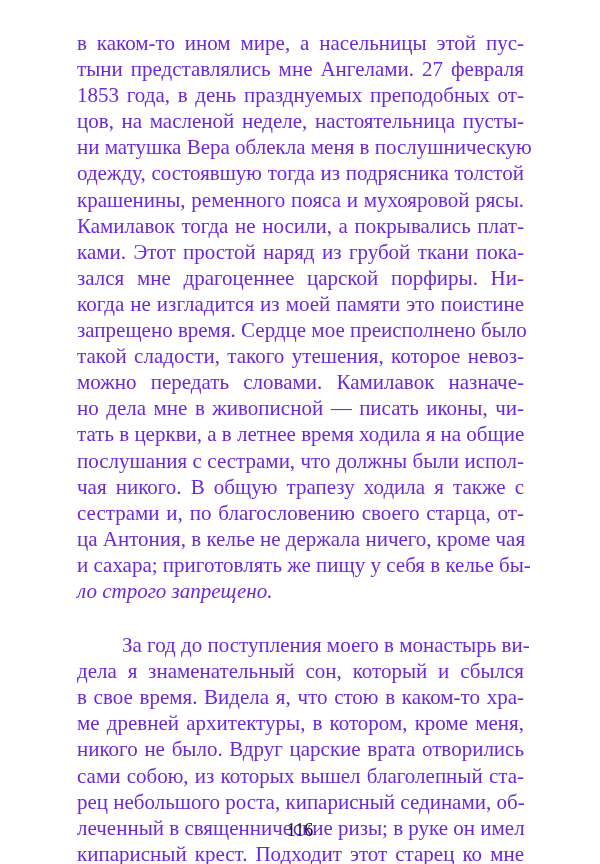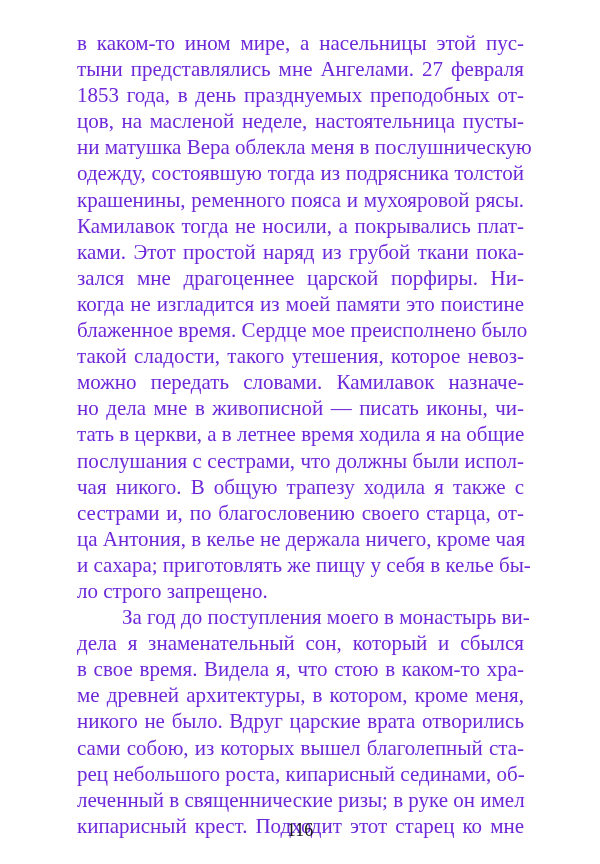--- a/index.html
+++ b/index.html
@@ -12,22 +12,22 @@
     position: absolute; left: 77px; top: 30px; width: 447px;
     font-family: "Liberation Serif", serif;
     font-size: 21px;
     line-height: 26.1px;
     color: #6d28d9;
   }
   .line {
     display: block; height: 26.1px; white-space: nowrap;
     text-align: justify; text-align-last: justify;
   }
-  .line.last { text-align-last: left; }
-  .line.indent { padding-left: 45px; }
+  .line.last { text-align-last: left; font-style: italic; }
+  .line.indent { padding-left: 45px; margin-top: 28px; }
   .page-number {
     position: absolute; left: 0; width: 600px; top: 820px;
     text-align: center;
     font-family: Liberation Serif, serif;
     font-size: 18px; color: #111111;
   }
 </style>
 </head>
 <body>
 
@@ -38,21 +38,21 @@
       <span class="line">тыни представлялись мне Ангелами. 27 февраля</span>
       <span class="line">1853 года, в день празднуемых преподобных от-</span>
       <span class="line">цов, на масленой неделе, настоятельница пусты-</span>
       <span class="line">ни матушка Вера облекла меня в послушническую</span>
       <span class="line">одежду, состоявшую тогда из подрясника толстой</span>
       <span class="line">крашенины, ременного пояса и мухояровой рясы.</span>
       <span class="line">Камилавок тогда не носили, а покрывались плат-</span>
       <span class="line">ками. Этот простой наряд из грубой ткани пока-</span>
       <span class="line">зался мне драгоценнее царской порфиры. Ни-</span>
       <span class="line">когда не изгладится из моей памяти это поистине</span>
-      <span class="line">блаженное время. Сердце мое преисполнено было</span>
+      <span class="line">запрещено время. Сердце мое преисполнено было</span>
       <span class="line">такой сладости, такого утешения, которое невоз-</span>
       <span class="line">можно передать словами. Камилавок назначе-</span>
       <span class="line">но дела мне в живописной — писать иконы, чи-</span>
       <span class="line">тать в церкви, а в летнее время ходила я на общие</span>
       <span class="line">послушания с сестрами, что должны были испол-</span>
       <span class="line">чая никого. В общую трапезу ходила я также с</span>
       <span class="line">сестрами и, по благословению своего старца, от-</span>
       <span class="line">ца Антония, в келье не держала ничего, кроме чая</span>
       <span class="line">и сахара; приготовлять же пищу у себя в келье бы-</span>
       <span class="line last">ло строго запрещено.</span>

